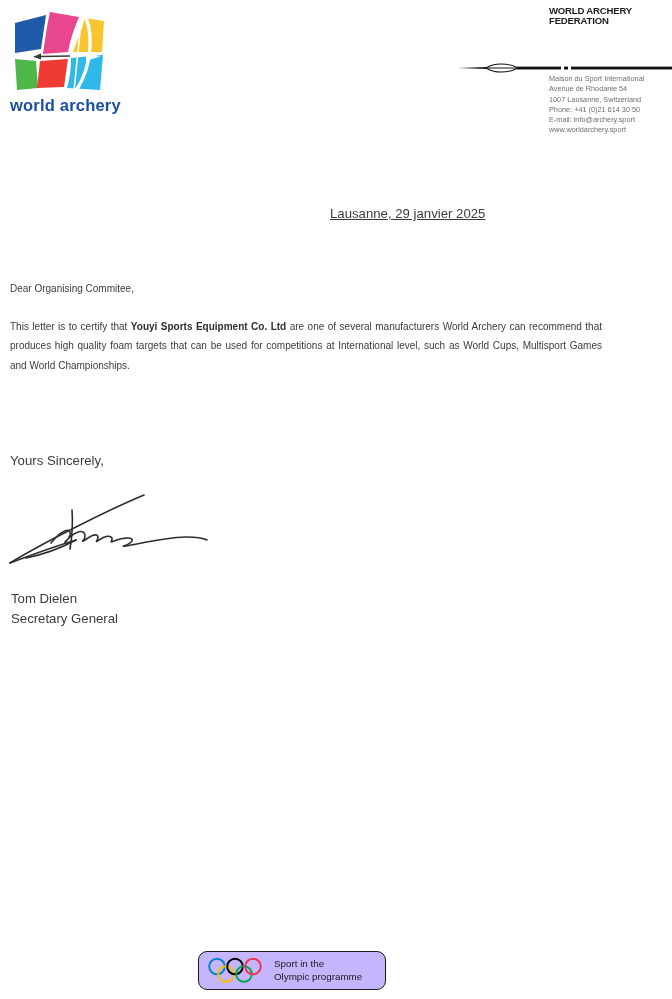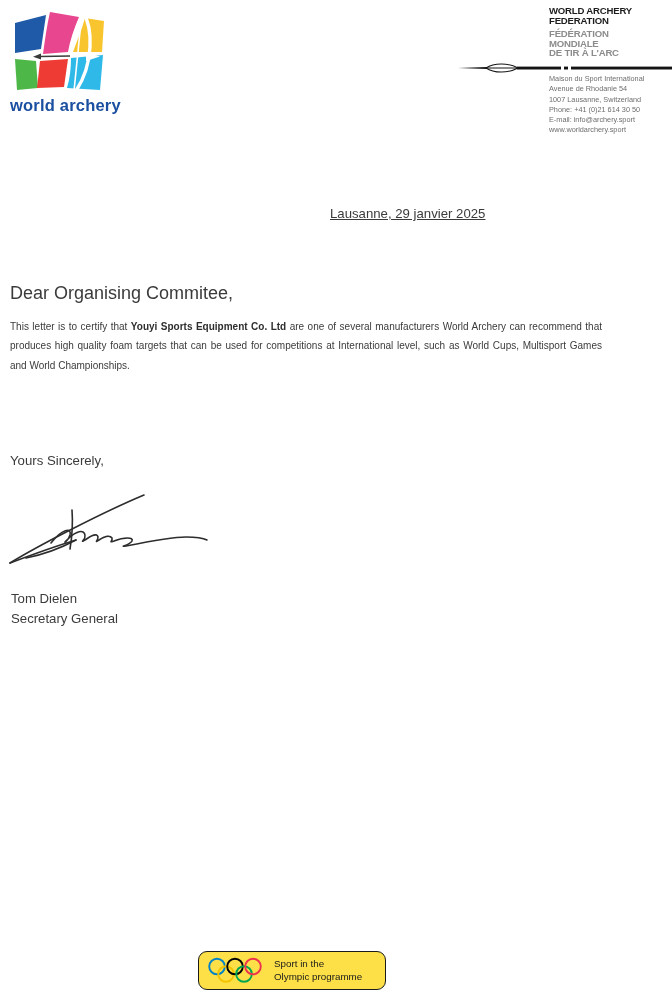--- a/index.html
+++ b/index.html
@@ -22,39 +22,39 @@
   .org-fr { margin-top:4px; }
   .org-fr div { font-weight:bold; font-size:9.6px; line-height:9.4px; color:#8c8c8c; letter-spacing:-0.2px; }
 
   .arrow-svg { position:absolute; left:455px; top:60px; }
 
   .address { position:absolute; left:549px; top:74px; width:130px; }
   .address div { font-size:7.3px; line-height:10.3px; color:#6e6e6e; white-space:nowrap; }
 
   
   .dateline   { position:absolute; left:330px; top:206px; font-size:13.2px; color:#3b3b3b;text-decoration:underline; }
-  .salutation { position:absolute; left:10px;  top:283px; font-size:18px; }
+  .salutation { position:absolute; left:10px;  top:283px; font-size:10px; }
   .para1 {
     position:absolute; left:10px; top:317px; width:592px;
     font-size:10px; line-height:19.3px; text-align:justify;
   }
   .para1 b { color:#2e2e2e; }
   .para2   { position:absolute; left:10px; top:416px; font-size:13.2px; }
   .closing { position:absolute; left:10px; top:453px; font-size:13.2px; }
 
   .signature-svg { position:absolute; left:6px; top:485px; }
 
   .signer { position:absolute; left:11px; top:589px; }
   .signer div { font-size:13.2px; line-height:19.5px; }
 
   
   .badge {
     position:absolute; left:198px; top:951px; width:186px; height:37px;
     border:1.4px solid #1a1a1a; border-radius:9px;
-    display:flex; align-items:center; background:#fde047;
+    display:flex; align-items:center; background:#c4b5fd;
   }
   .rings-svg { margin-left:8px; flex:0 0 auto; }
   .badge-text { margin-left:9px; }
   .badge-text div { font-size:9.8px; line-height:12.5px; color:#1a1a1a; }
 </style>
 </head>
 <body>
 
 <div class="page">
 
@@ -72,25 +72,20 @@
       <polygon points="23,48.7 31,45.6 31,51.6" fill="#3a3a3a"></polygon>
       <polygon points="76,44.5 90,48.5 76,53" fill="#ffffff"></polygon>
     </svg>
     <div class="wordmark">world archery</div>
   </div>
 
   <div class="head-right">
     <div class="org-en">
       <div>WORLD ARCHERY</div>
       <div>FEDERATION</div>
-    </div>
-    <div class="org-fr">
-      <div>FÉDÉRATION</div>
-      <div>MONDIALE</div>
-      <div>DE TIR À L'ARC</div>
     </div>
   </div>
 
   <svg class="arrow-svg" width="217" height="16" viewBox="0 0 217 16">
     <polygon points="3,8 32,7 32,9" fill="#141414"></polygon>
     <path d="M31,8 C39,2.6 53,2.6 63,8 C53,13.4 39,13.4 31,8 Z" fill="#ffffff" stroke="#141414" stroke-width="1.1"></path>
     <line x1="31" y1="8" x2="63" y2="8" stroke="#141414" stroke-width="1"></line>
     <rect x="62" y="6.6" width="155" height="2.9" fill="#141414"></rect>
     <rect x="106" y="5.8" width="3" height="4.6" fill="#ffffff"></rect>
     <rect x="113" y="5.8" width="3" height="4.6" fill="#ffffff"></rect>

